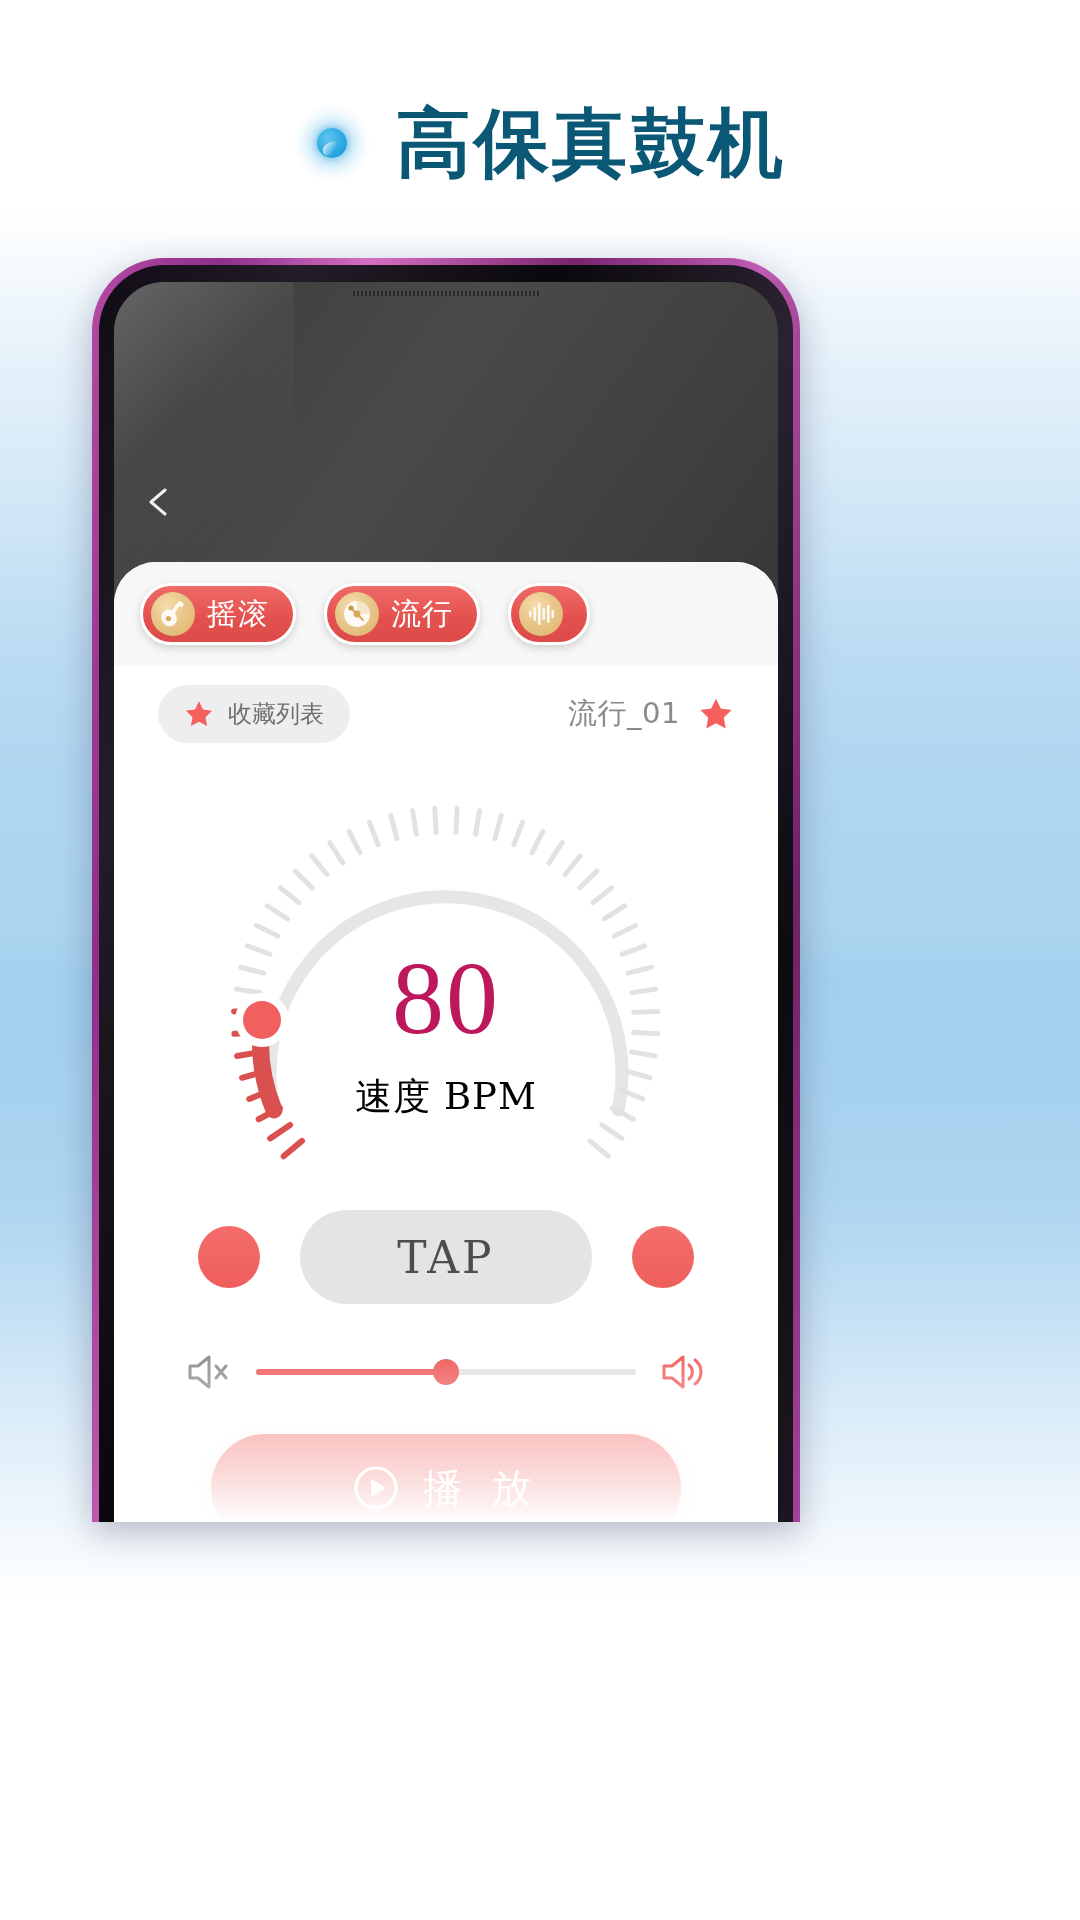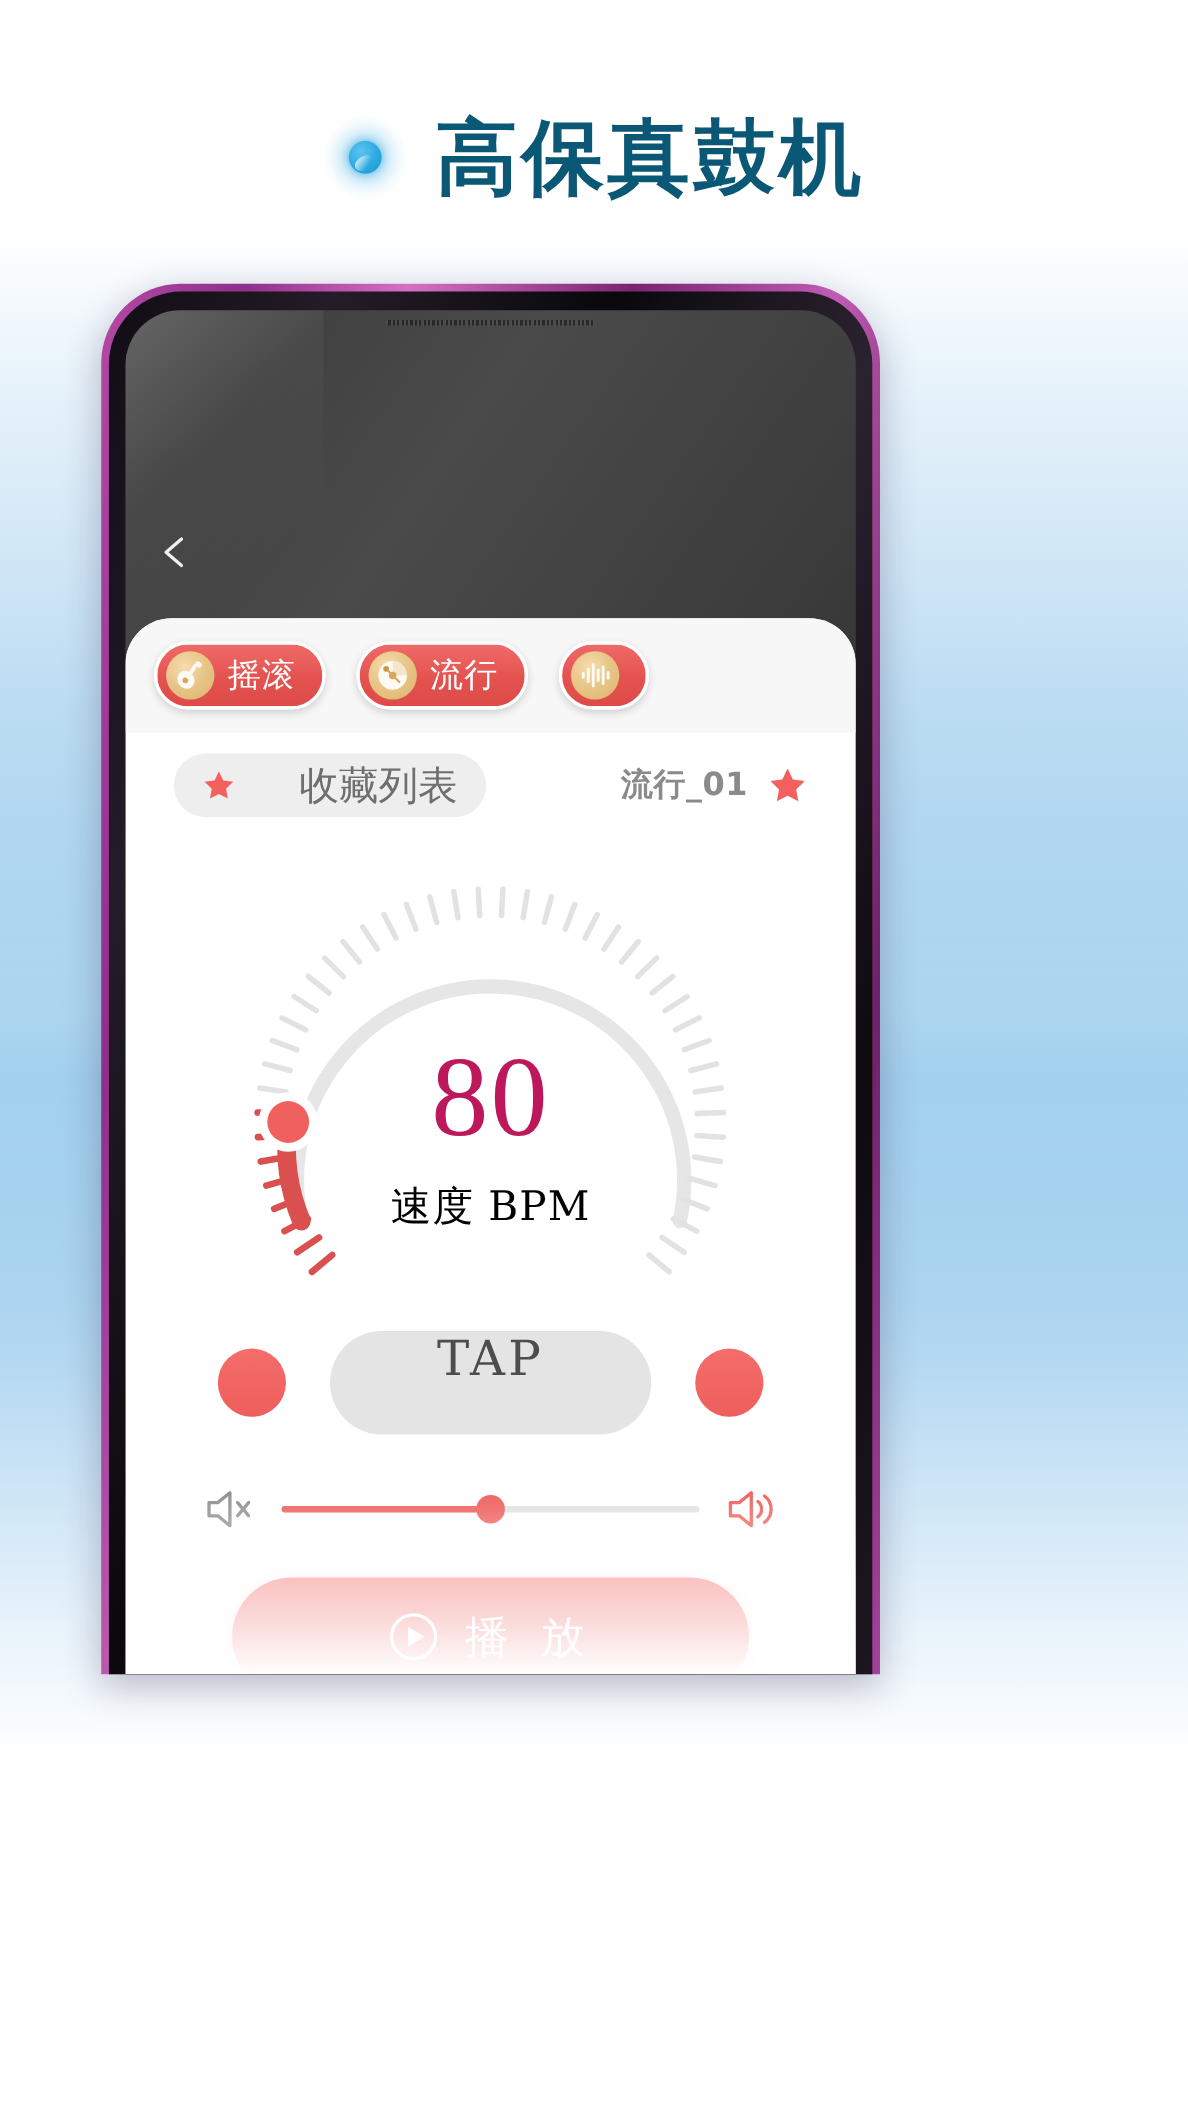--- a/index.html
+++ b/index.html
@@ -156,24 +156,24 @@
     padding:0 44px;
   }
   #fav-chip {
     display:flex; align-items:center; gap:14px;
     height:58px; padding:0 26px;
     border-radius:30px; background:#eeeeee;
   }
   #fav-chip .star { width:30px; height:30px; flex:0 0 auto; }
   #fav-chip-label {
     font-family:"DejaVu Sans", sans-serif;
-    font-size:36px; color:#6f6f6f;margin-left:44px;
+    font-size:24px; color:#6f6f6f;
   }
   #current-preset {
-    display:flex; align-items:center; gap:18px;font-weight:bold;
+    display:flex; align-items:center; gap:18px;
   }
   #preset-name {
     font-family:"DejaVu Sans", sans-serif;
     font-size:29px; color:#8a8a8a; letter-spacing:.5px;
   }
   #preset-star { width:36px; height:36px; }
 
   
   #dial-area {
     position:absolute; left:0; right:0; top:196px; height:440px;
@@ -203,21 +203,21 @@
     display:flex; align-items:center; justify-content:center;
     flex:0 0 auto;
   }
   .step-wrap { position:relative; width:62px; height:62px; }
   .minus-h { width:28px; height:5px; left:17px; top:28.5px; }
   .plus-h  { width:28px; height:5px; left:17px; top:28.5px; }
   .plus-v  { width:5px; height:28px; left:28.5px; top:17px; }
   #tap-btn {
     width:292px; height:94px; border-radius:48px;
     background:#e4e4e4;
-    display:flex; align-items:flex-start; justify-content:center;
+    display:flex; align-items:center; justify-content:center;
   }
   #tap-label {
     font-family:"DejaVu Serif", serif;
     font-size:44px; color:#4d4d4d; letter-spacing:3px;
   }
 
   
   #vol-row {
     position:absolute; left:0; right:0; top:770px; height:80px;
     display:flex; align-items:center; gap:22px;

